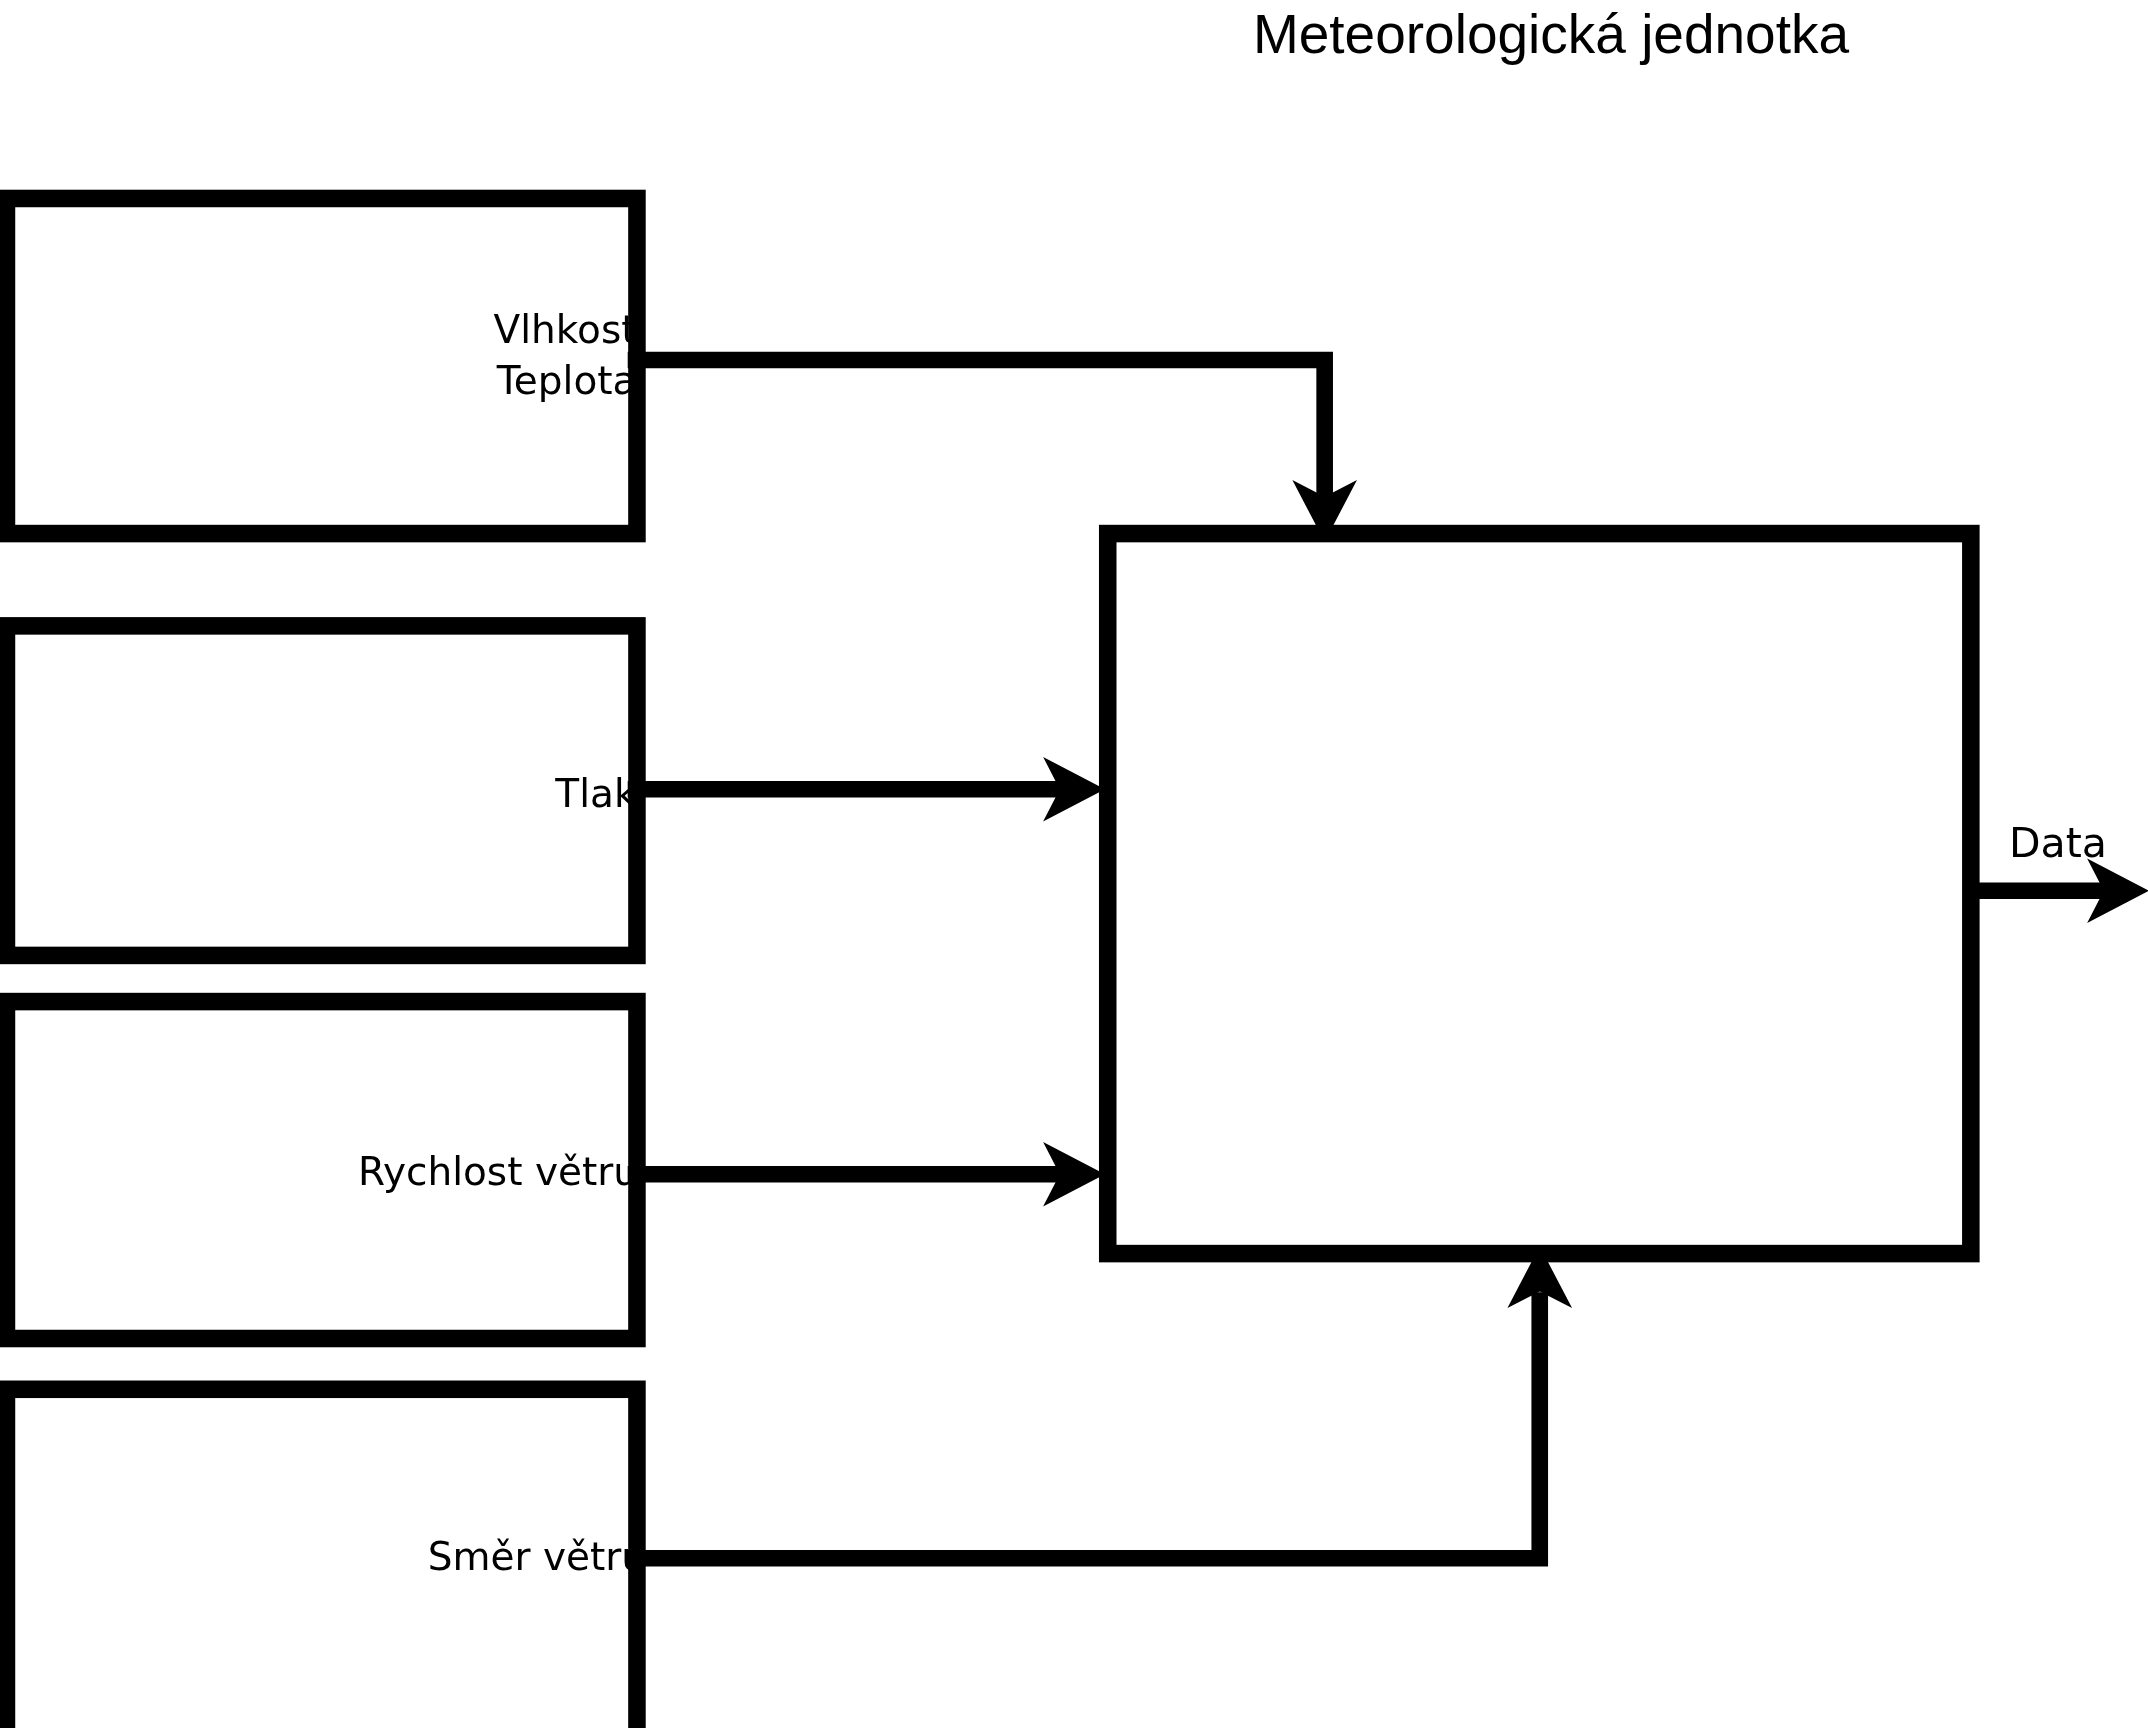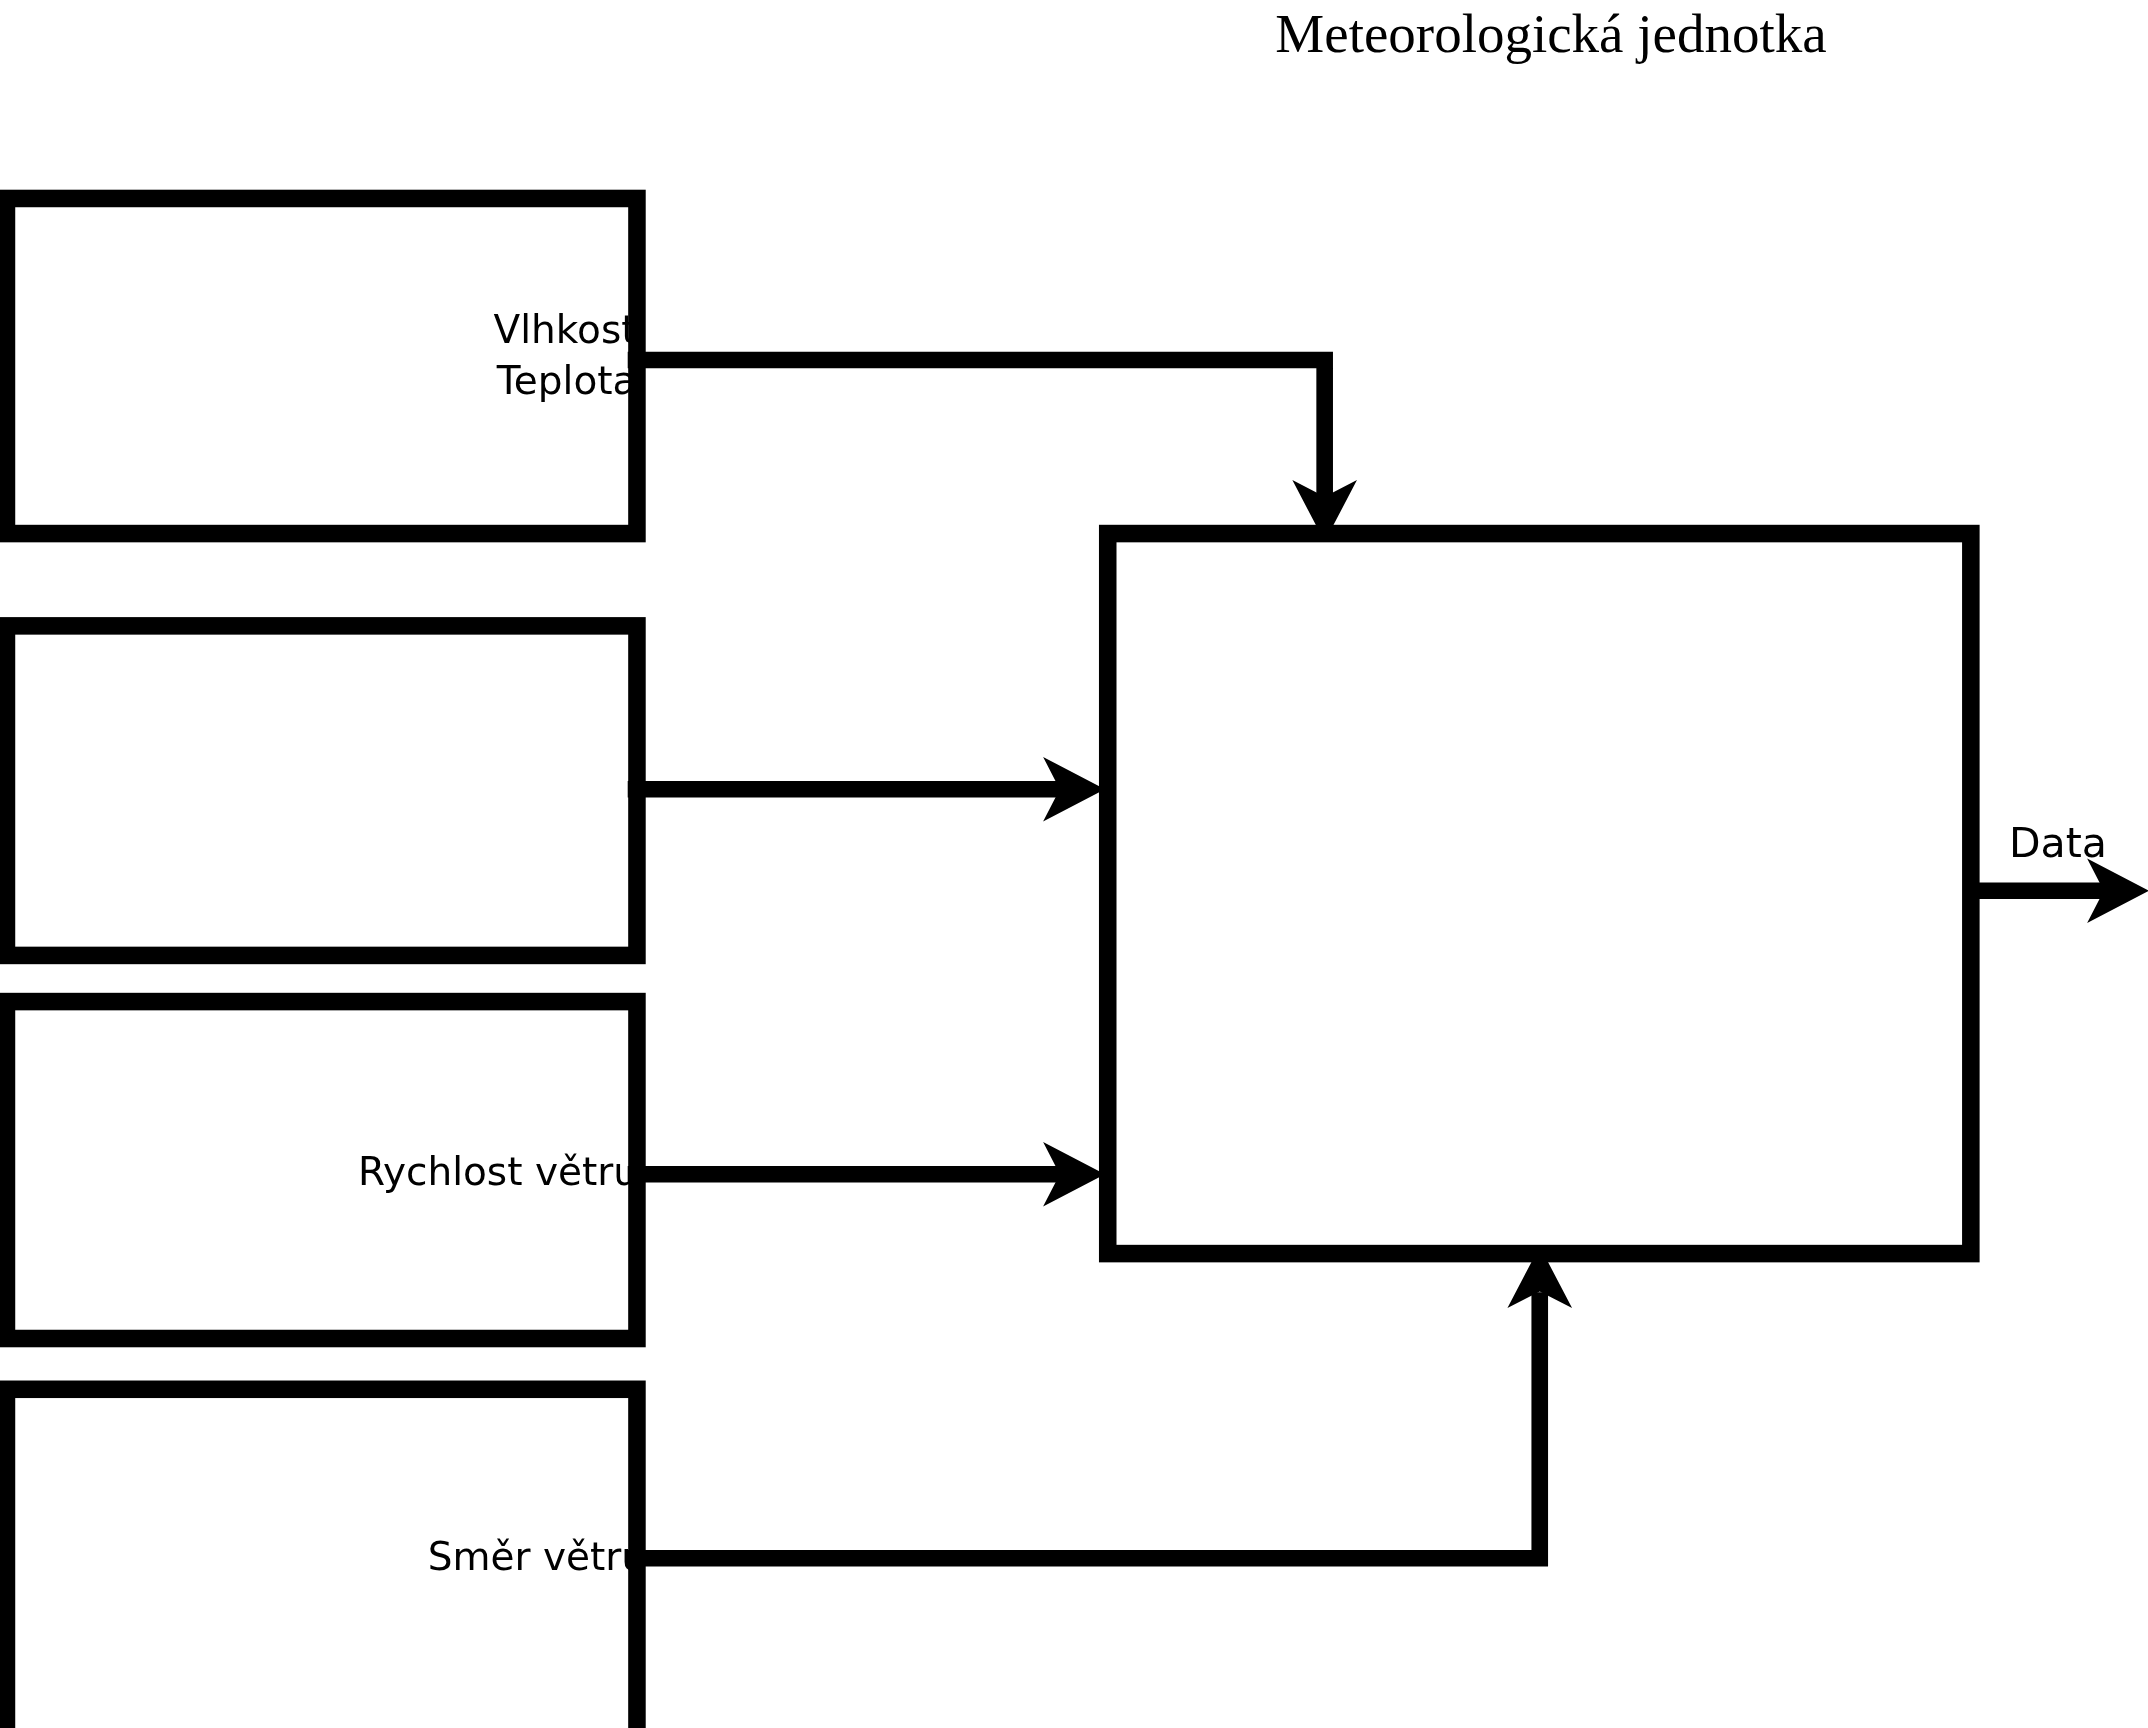--- a/index.html
+++ b/index.html
@@ -33,21 +33,21 @@
     pointer-events: none;
   }
   #page-title {
     position: absolute;
     left: 997px;
     top: 1.8px;
     width: 1108px;
     text-align: center;
     font-size: 55px;
     color: #000000;
-    font-family: Liberation Serif, serif;
+    font-family: Liberation Sans, sans-serif;
   }
   #label-sensor-0 { left: 6.5px;   top: 305px;  width: 630px; font-size: 39px; }
   #label-sensor-1 { left: 6.5px;   top: 769px;  width: 630px; font-size: 39px; }
   #label-sensor-2 { left: 8px;   top: 1147px; width: 630px; font-size: 39px; }
   #label-sensor-3 { left: 16px;   top: 1532px; width: 630px; font-size: 39px; }
   #label-cpu      { left: 1227px; top: 835px;  width: 609px; font-size: 41px; }
   #label-data-out { left: 1975px; top: 817px;  width: 166px; text-align: center; font-size: 41px; }
 </style>
 </head>
 <body>
@@ -80,20 +80,21 @@
     <path d="M 680 1688 L 1668 1688 L 1668 1400" fill="none" stroke="#000000" stroke-width="18" stroke-linejoin="miter"></path>
     <polygon points="1668,1350 1633,1417 1668,1399 1703,1417" fill="#000000"></polygon>
 
     <path d="M 2130 965 L 2280 965" fill="none" stroke="#000000" stroke-width="18"></path>
     <polygon points="2328,965 2261,930 2279,965 2261,1000" fill="#000000"></polygon>
   </svg>
 
   <div class="blk-label" id="label-sensor-0">Vlhkost
 Teplota</div>
 
+  <div class="blk-label" id="label-sensor-1">Tlak</div>
 
   <div class="blk-label" id="label-sensor-2">Rychlost větru</div>
 
   <div class="blk-label" id="label-sensor-3">Směr větru</div>
 
 
   <div class="blk-label" id="label-data-out">Data</div>
 
 </div>
 

